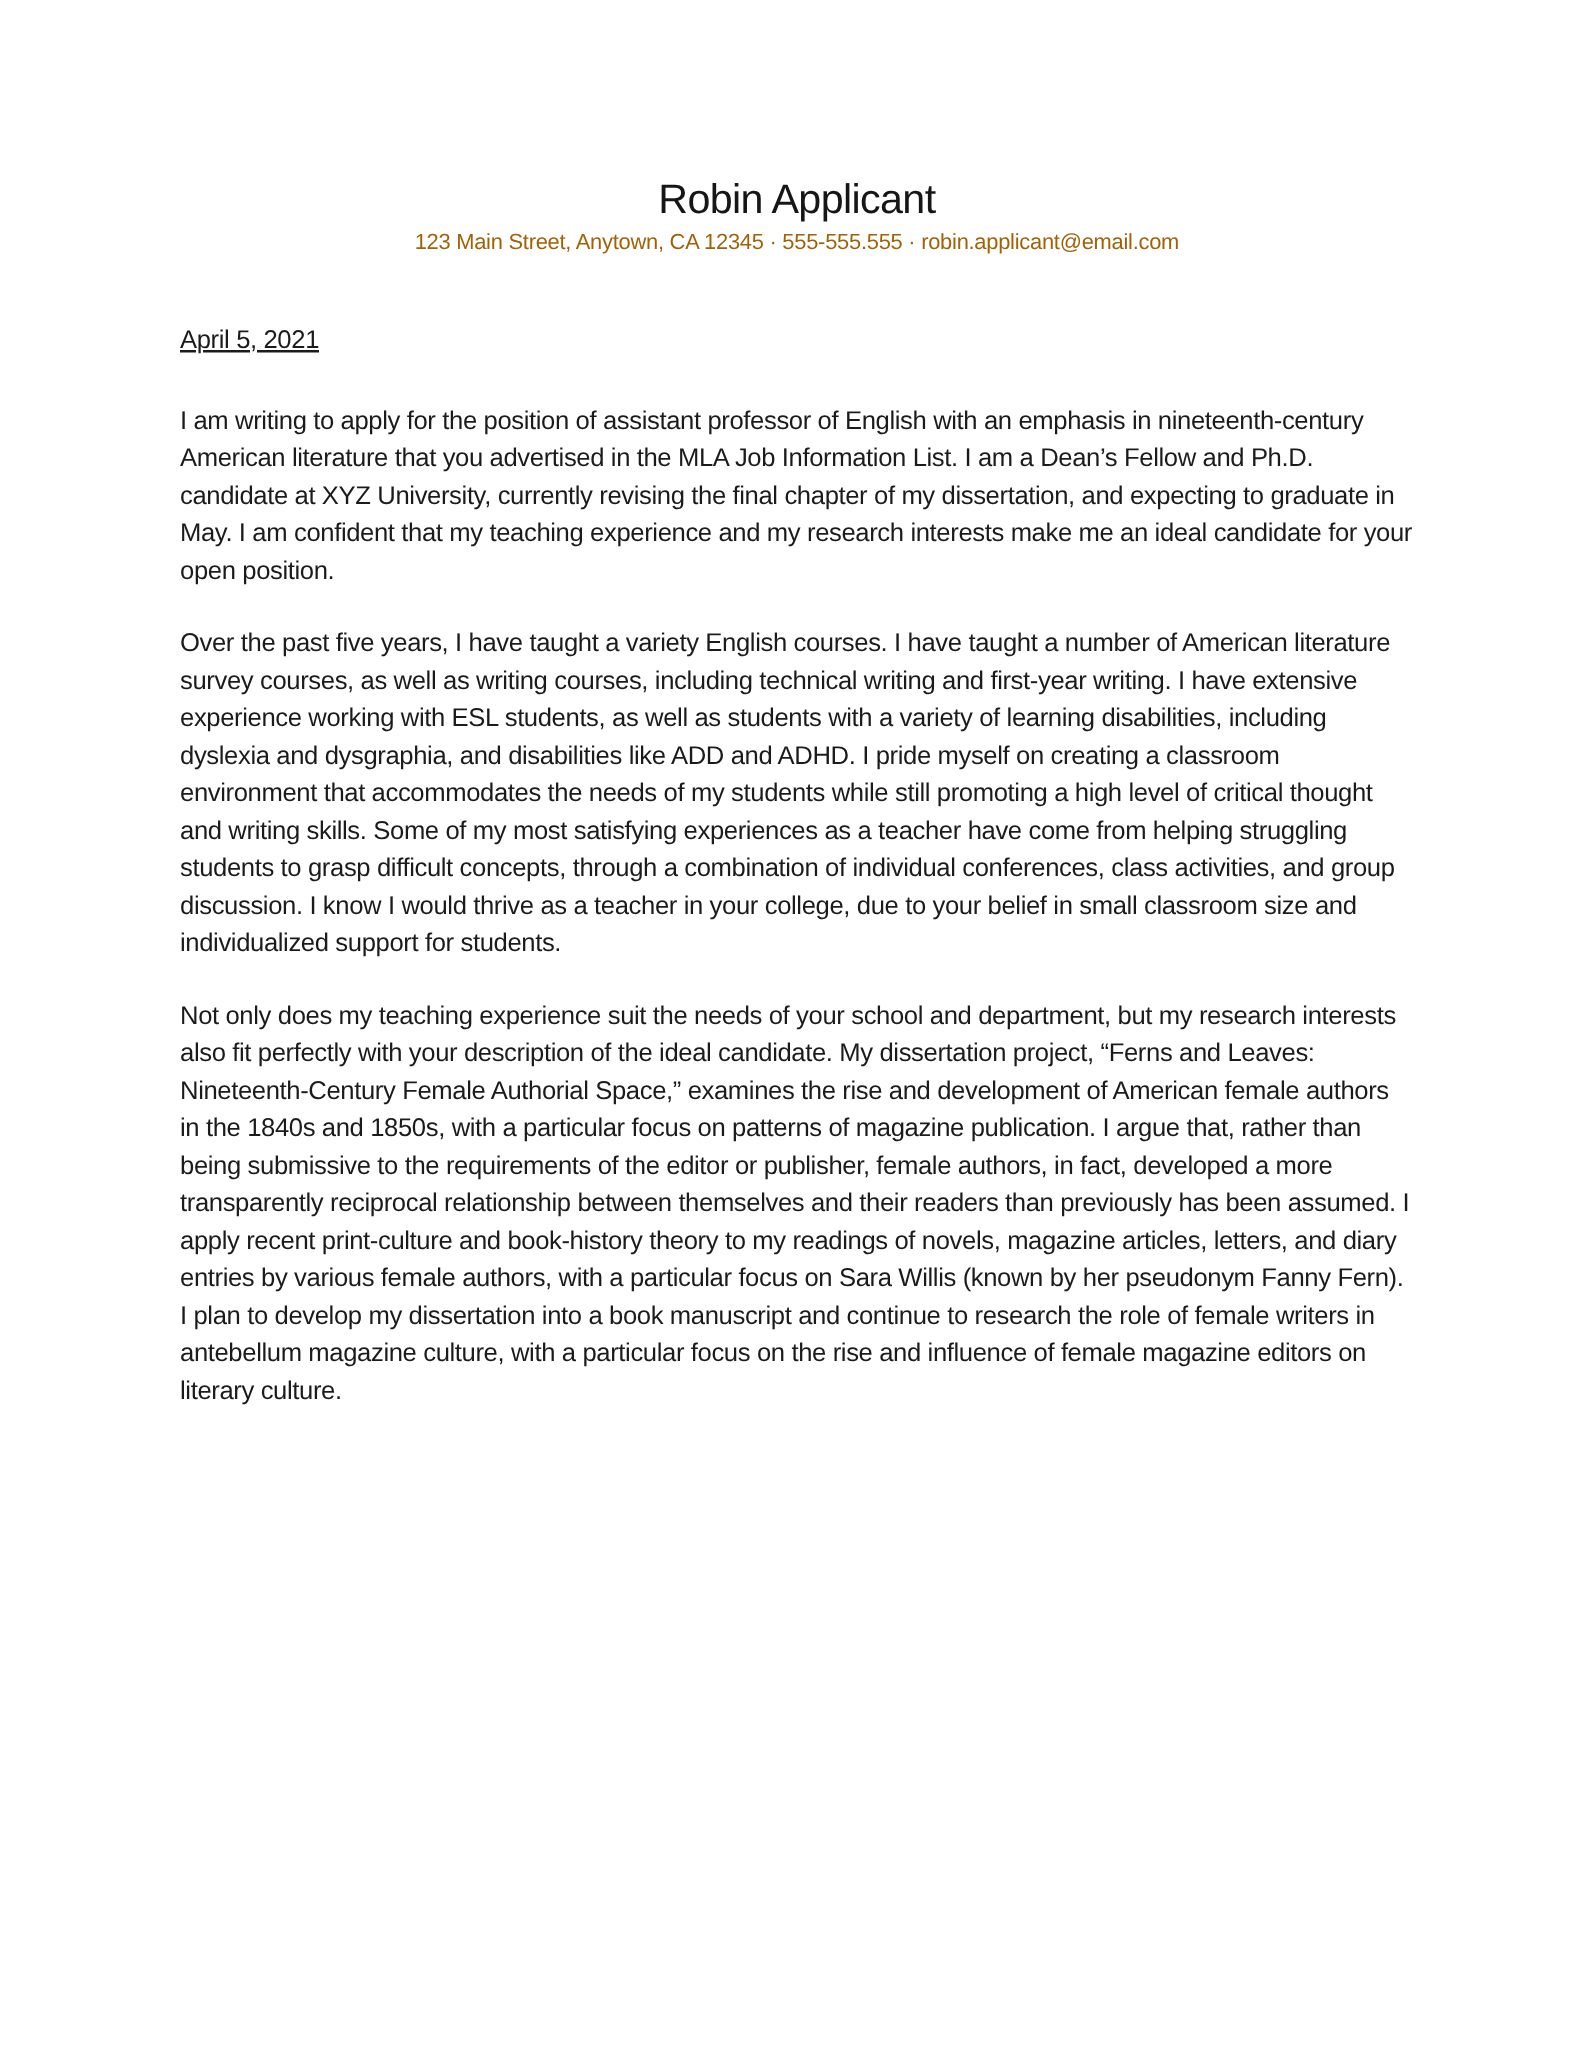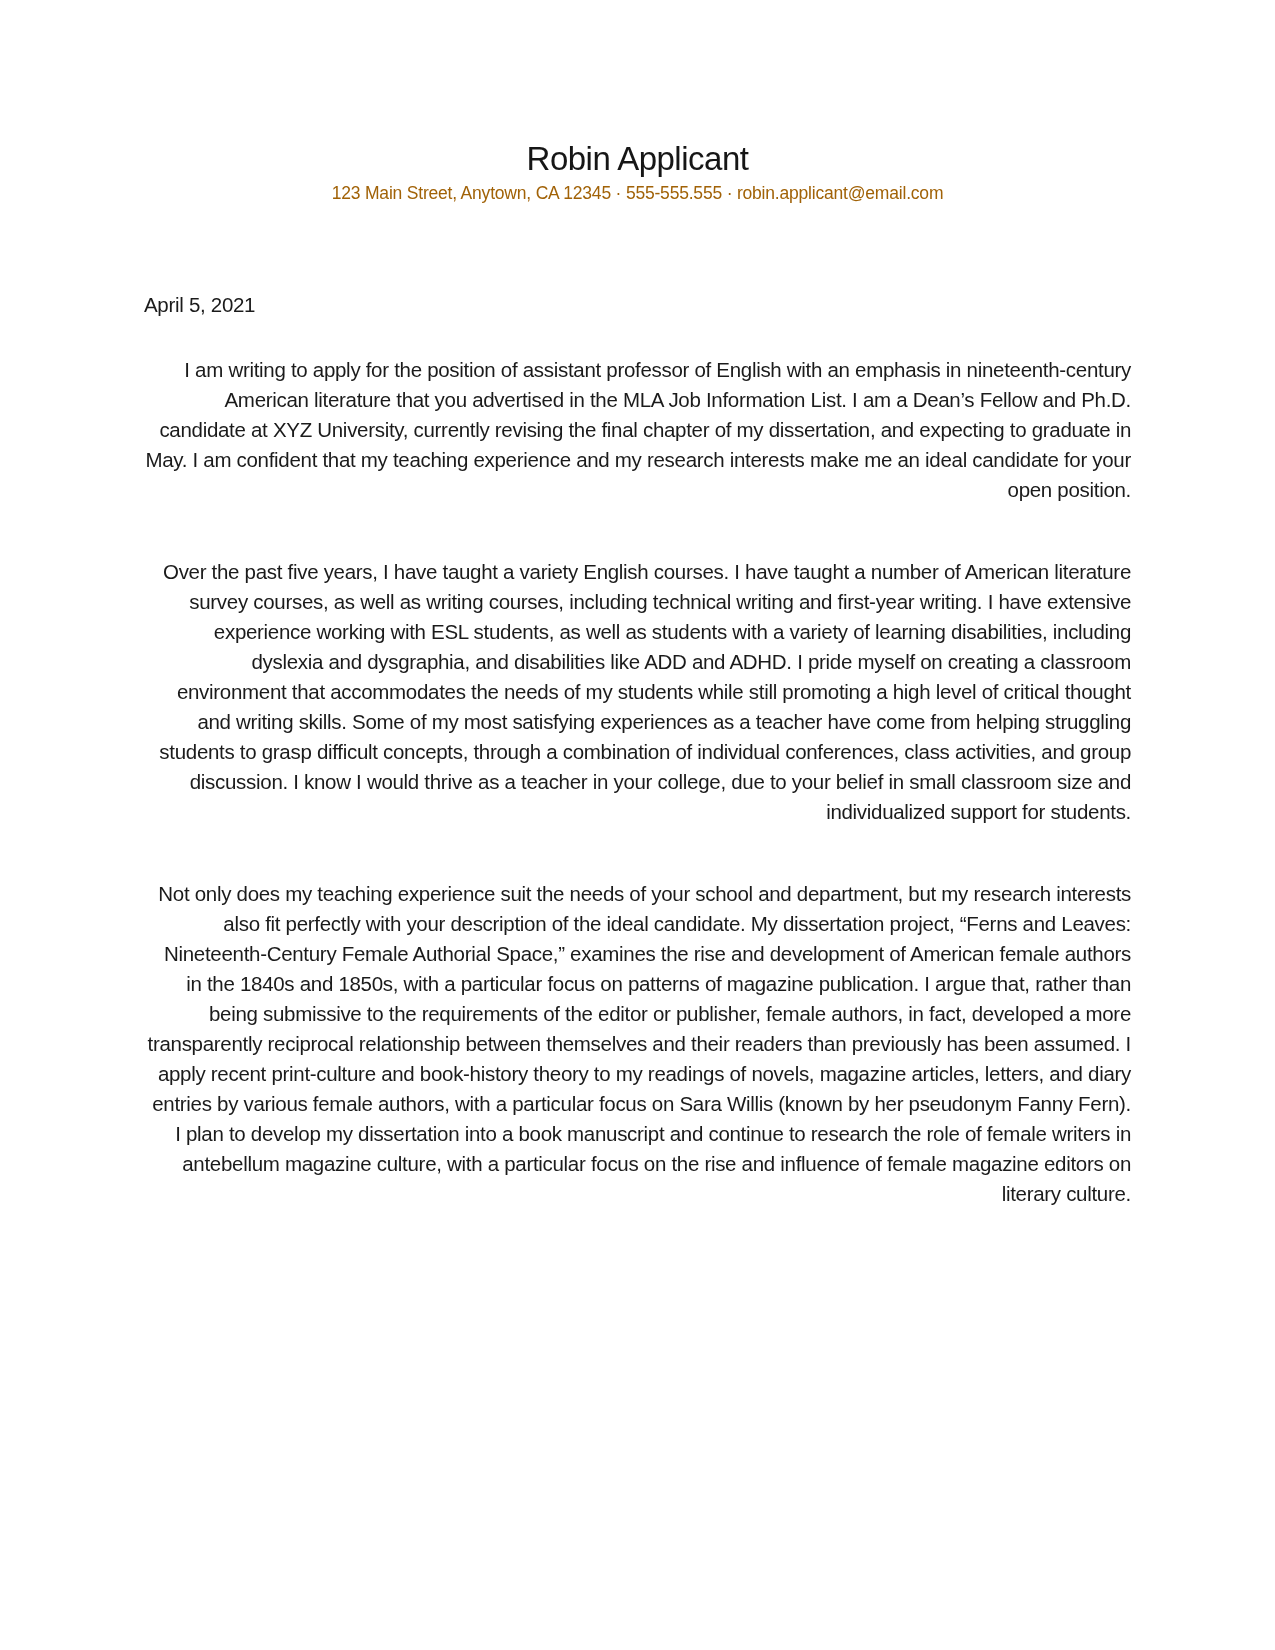--- a/index.html
+++ b/index.html
@@ -40,25 +40,25 @@
   
   .date-line,
   .recipient-block,
   .salutation,
   .body-paragraph {
     font-size: 20.5px;
     line-height: 30px;
     letter-spacing: -0.3px;
     color: #1b1b1b;
   }
-  .date-line { margin-top: 84px; }
+  .date-line { margin-top: 51px; text-decoration: underline; }
   .recipient-block { margin-top: 33px; }
   .salutation { margin-top: 30px; }
-  .body-paragraph { margin-top: 35px; text-align: right; }
-  .body-paragraph + .body-paragraph { margin-top: 52px; }
+  .body-paragraph { margin-top: 35px; }
+  .body-paragraph + .body-paragraph { margin-top: 28px; }
 </style>
 </head>
 <body>
 
 <div class="page">
   <div class="content">
 
     <header class="letter-header">
       <div class="applicant-name">Robin Applicant</div>
       <div class="contact-line">123 Main Street, Anytown, CA 12345 · 555-555.555 · robin.applicant@email.com</div>

